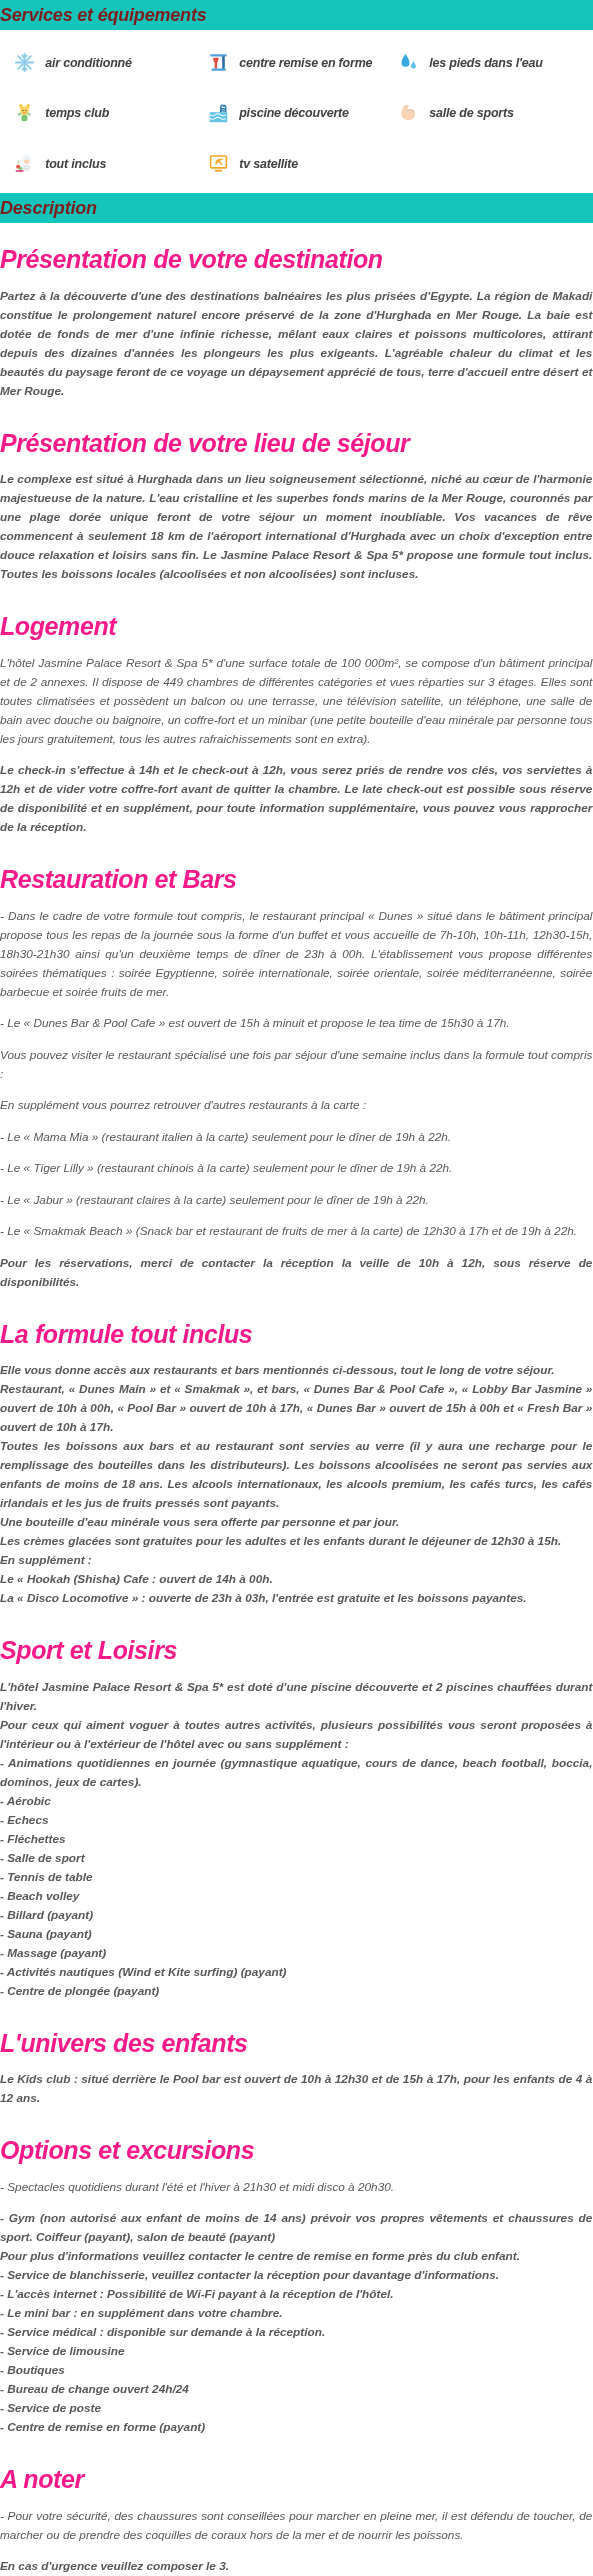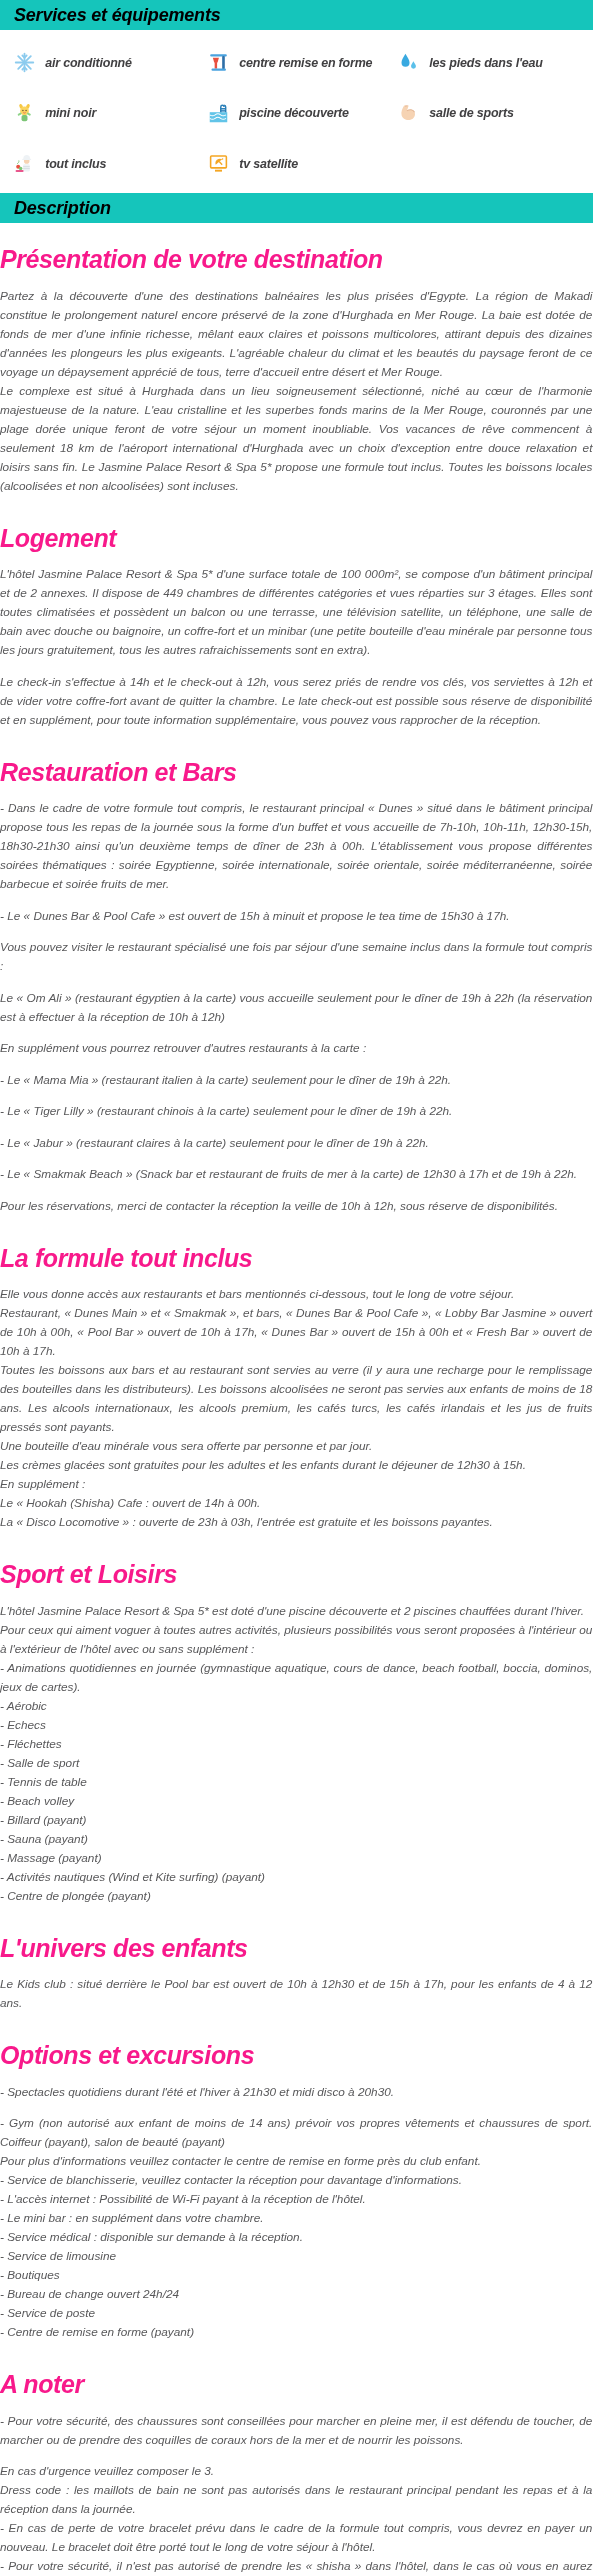--- a/index.html
+++ b/index.html
@@ -3,27 +3,26 @@
 <meta charset="utf-8">
 <style>
   html,body{margin:0;padding:0;background:#fff;}
   body{
     width:594px;
     font-family:"Liberation Sans", sans-serif;
     -webkit-font-smoothing:antialiased;
   }
   .bar{
     background:#15c5bb;
-    color:#000000;
+    color:#7f1d1d;
     font-style:italic;
     font-weight:bold;
     font-size:18px;
     line-height:30px;
     height:30px;
-    padding-left:14px;
     letter-spacing:-0.2px;
   }
   .services-grid{
     display:grid;
     grid-template-columns:194px 190px 1fr;
     padding:17px 0 14px 14px;
     row-gap:19.6px;
   }
   .service{
     display:flex;
@@ -53,21 +52,21 @@
   .sec:first-child .sec-title{margin-top:22px;}
   .para{
     color:#58585a;
     font-style:italic;
     font-size:11.8px;
     line-height:19px;
     text-align:justify;
     white-space:pre-line;
     margin:0 0 12.5px 0;
   }
-  .para:last-child{margin-bottom:0;}
+  .para:last-child{margin-bottom:0;font-weight:bold;}
 </style>
 </head>
 <body>
 
 <div class="bar">
   <span>Services et équipements</span>
 </div>
 
 <div class="services-grid">
 
@@ -119,21 +118,21 @@
         <ellipse cx="15.8" cy="4.2" rx="1.9" ry="3.2" fill="#f7c844" transform="rotate(24 15.8 4.2)"></ellipse>
         <circle cx="12" cy="9" r="5" fill="#fbd55f"></circle>
         <circle cx="10.2" cy="8.5" r="0.8" fill="#5b4a2f"></circle>
           <circle cx="13.8" cy="8.5" r="0.8" fill="#5b4a2f"></circle>
         <path d="M10.6 11a1.9 1.2 0 0 0 2.8 0" stroke="#e0565a" stroke-width="0.9" fill="none"></path>
         <rect x="8.6" y="13.6" width="6.8" height="7.2" rx="2.2" fill="#7cc576"></rect>
         <rect x="3.9" y="12.8" width="4.6" height="2.3" rx="1.1" fill="#8fd489" transform="rotate(-28 3.9 12.8)"></rect>
         <rect x="15.5" y="10.6" width="4.6" height="2.3" rx="1.1" fill="#8fd489" transform="rotate(28 15.5 10.6)"></rect>
       </svg>
     </span>
-    <span class="svc-label">mini noir</span>
+    <span class="svc-label">temps club</span>
   </div>
 
   <div class="service">
     <span class="svc-icon">
       <svg viewBox="0 0 24 24">
         <rect x="2" y="10.5" width="20" height="11.5" fill="#62c4e8"></rect>
         <path d="M2 13.5c2 1.5 4.2 1.5 6.2 0s4.2-1.5 6.2 0 4.1 1.5 6.1 0" stroke="#ffffff" stroke-width="1.2" fill="none"></path>
         <path d="M2 17.5c2 1.5 4.2 1.5 6.2 0s4.2-1.5 6.2 0 4.1 1.5 6.1 0" stroke="#ffffff" stroke-width="1.2" fill="none"></path>
         <g stroke="#2a7fb8" stroke-width="1.7" fill="none">
           <path d="M14.6 10.5V4.6a1.9 1.9 0 0 1 3.8 0"></path>
@@ -193,35 +192,35 @@
   <span>Description</span>
 </div>
 
 <div class="content" id="sections">
   <section class="sec">
     <h2 class="sec-title">Présentation de votre destination</h2>
   <div class="para">Partez à la découverte d'une des destinations balnéaires les plus prisées d'Egypte. La région de Makadi constitue le prolongement naturel encore préservé de la zone d'Hurghada en Mer Rouge. La baie est dotée de fonds de mer d'une infinie richesse, mêlant eaux claires et poissons multicolores, attirant depuis des dizaines d'années les plongeurs les plus exigeants. L'agréable chaleur du climat et les beautés du paysage feront de ce voyage un dépaysement apprécié de tous, terre d'accueil entre désert et Mer Rouge.</div>
     </section>
 
   <section class="sec">
+    <h2 class="sec-title">Présentation de votre lieu de séjour</h2>
   <div class="para">Le complexe est situé à Hurghada dans un lieu soigneusement sélectionné, niché au cœur de l'harmonie majestueuse de la nature. L'eau cristalline et les superbes fonds marins de la Mer Rouge, couronnés par une plage dorée unique feront de votre séjour un moment inoubliable. Vos vacances de rêve commencent à seulement 18 km de l'aéroport international d'Hurghada avec un choix d'exception entre douce relaxation et loisirs sans fin. Le Jasmine Palace Resort &amp; Spa 5* propose une formule tout inclus. Toutes les boissons locales (alcoolisées et non alcoolisées) sont incluses.</div>
     </section>
 
   <section class="sec">
     <h2 class="sec-title">Logement</h2>
   <div class="para">L'hôtel Jasmine Palace Resort &amp; Spa 5* d'une surface totale de 100 000m², se compose d'un bâtiment principal et de 2 annexes. Il dispose de 449 chambres de différentes catégories et vues réparties sur 3 étages. Elles sont toutes climatisées et possèdent un balcon ou une terrasse, une télévision satellite, un téléphone, une salle de bain avec douche ou baignoire, un coffre-fort et un minibar (une petite bouteille d'eau minérale par personne tous les jours gratuitement, tous les autres rafraichissements sont en extra).</div>
       <div class="para">Le check-in s'effectue à 14h et le check-out à 12h, vous serez priés de rendre vos clés, vos serviettes à 12h et de vider votre coffre-fort avant de quitter la chambre. Le late check-out est possible sous réserve de disponibilité et en supplément, pour toute information supplémentaire, vous pouvez vous rapprocher de la réception.</div>
     </section>
 
   <section class="sec">
     <h2 class="sec-title">Restauration et Bars</h2>
   <div class="para">- Dans le cadre de votre formule tout compris, le restaurant principal « Dunes » situé dans le bâtiment principal propose tous les repas de la journée sous la forme d'un buffet et vous accueille de 7h-10h, 10h-11h, 12h30-15h, 18h30-21h30 ainsi qu'un deuxième temps de dîner de 23h à 00h. L'établissement vous propose différentes soirées thématiques : soirée Egyptienne, soirée internationale, soirée orientale, soirée méditerranéenne, soirée barbecue et soirée fruits de mer.</div>
       <div class="para">- Le « Dunes Bar &amp; Pool Cafe » est ouvert de 15h à minuit et propose le tea time de 15h30 à 17h.</div>
       <div class="para">Vous pouvez visiter le restaurant spécialisé une fois par séjour d'une semaine inclus dans la formule tout compris :</div>
-      <div class="para">Le « Om Ali » (restaurant égyptien à la carte) vous accueille seulement pour le dîner de 19h à 22h (la réservation est à effectuer à la réception de 10h à 12h)</div>
       <div class="para">En supplément vous pourrez retrouver d'autres restaurants à la carte :</div>
       <div class="para">- Le « Mama Mia » (restaurant italien à la carte) seulement pour le dîner de 19h à 22h.</div>
       <div class="para">- Le « Tiger Lilly » (restaurant chinois à la carte) seulement pour le dîner de 19h à 22h.</div>
       <div class="para">- Le « Jabur » (restaurant claires à la carte) seulement pour le dîner de 19h à 22h.</div>
       <div class="para">- Le « Smakmak Beach » (Snack bar et restaurant de fruits de mer à la carte) de 12h30 à 17h et de 19h à 22h.</div>
       <div class="para">Pour les réservations, merci de contacter la réception la veille de 10h à 12h, sous réserve de disponibilités.</div>
     </section>
 
   <section class="sec">
     <h2 class="sec-title">La formule tout inclus</h2>

